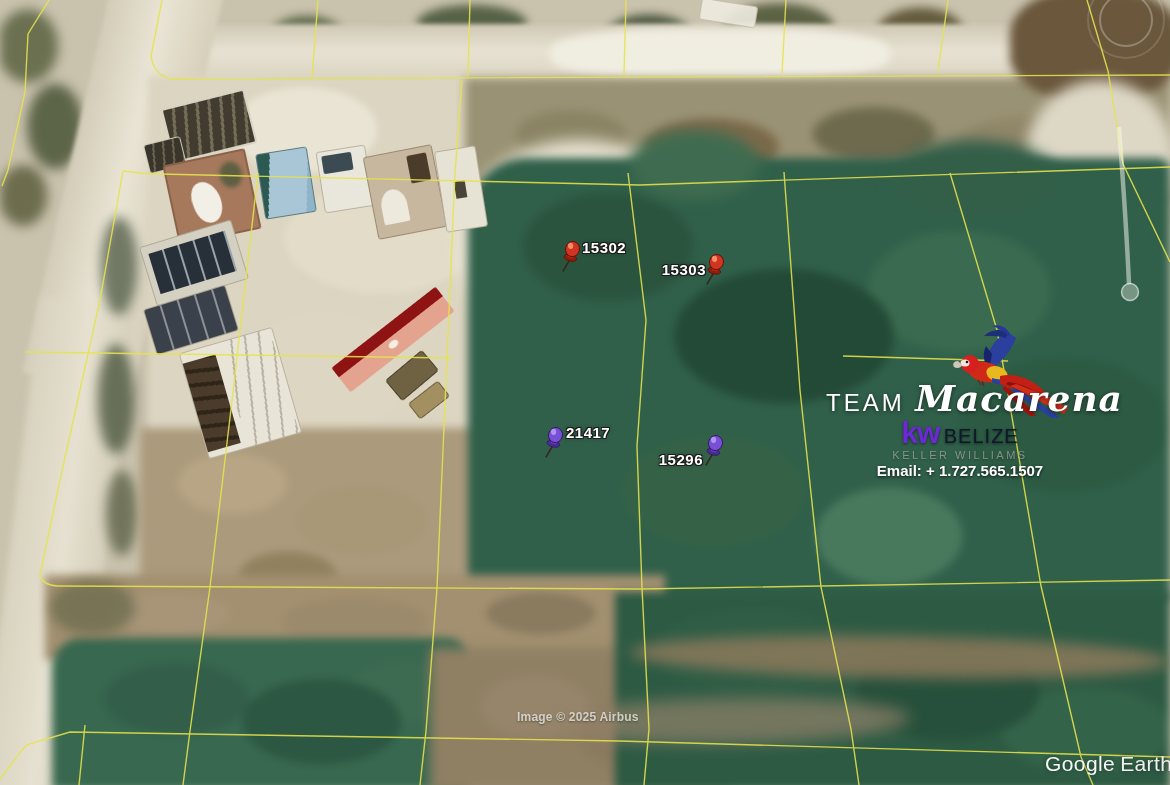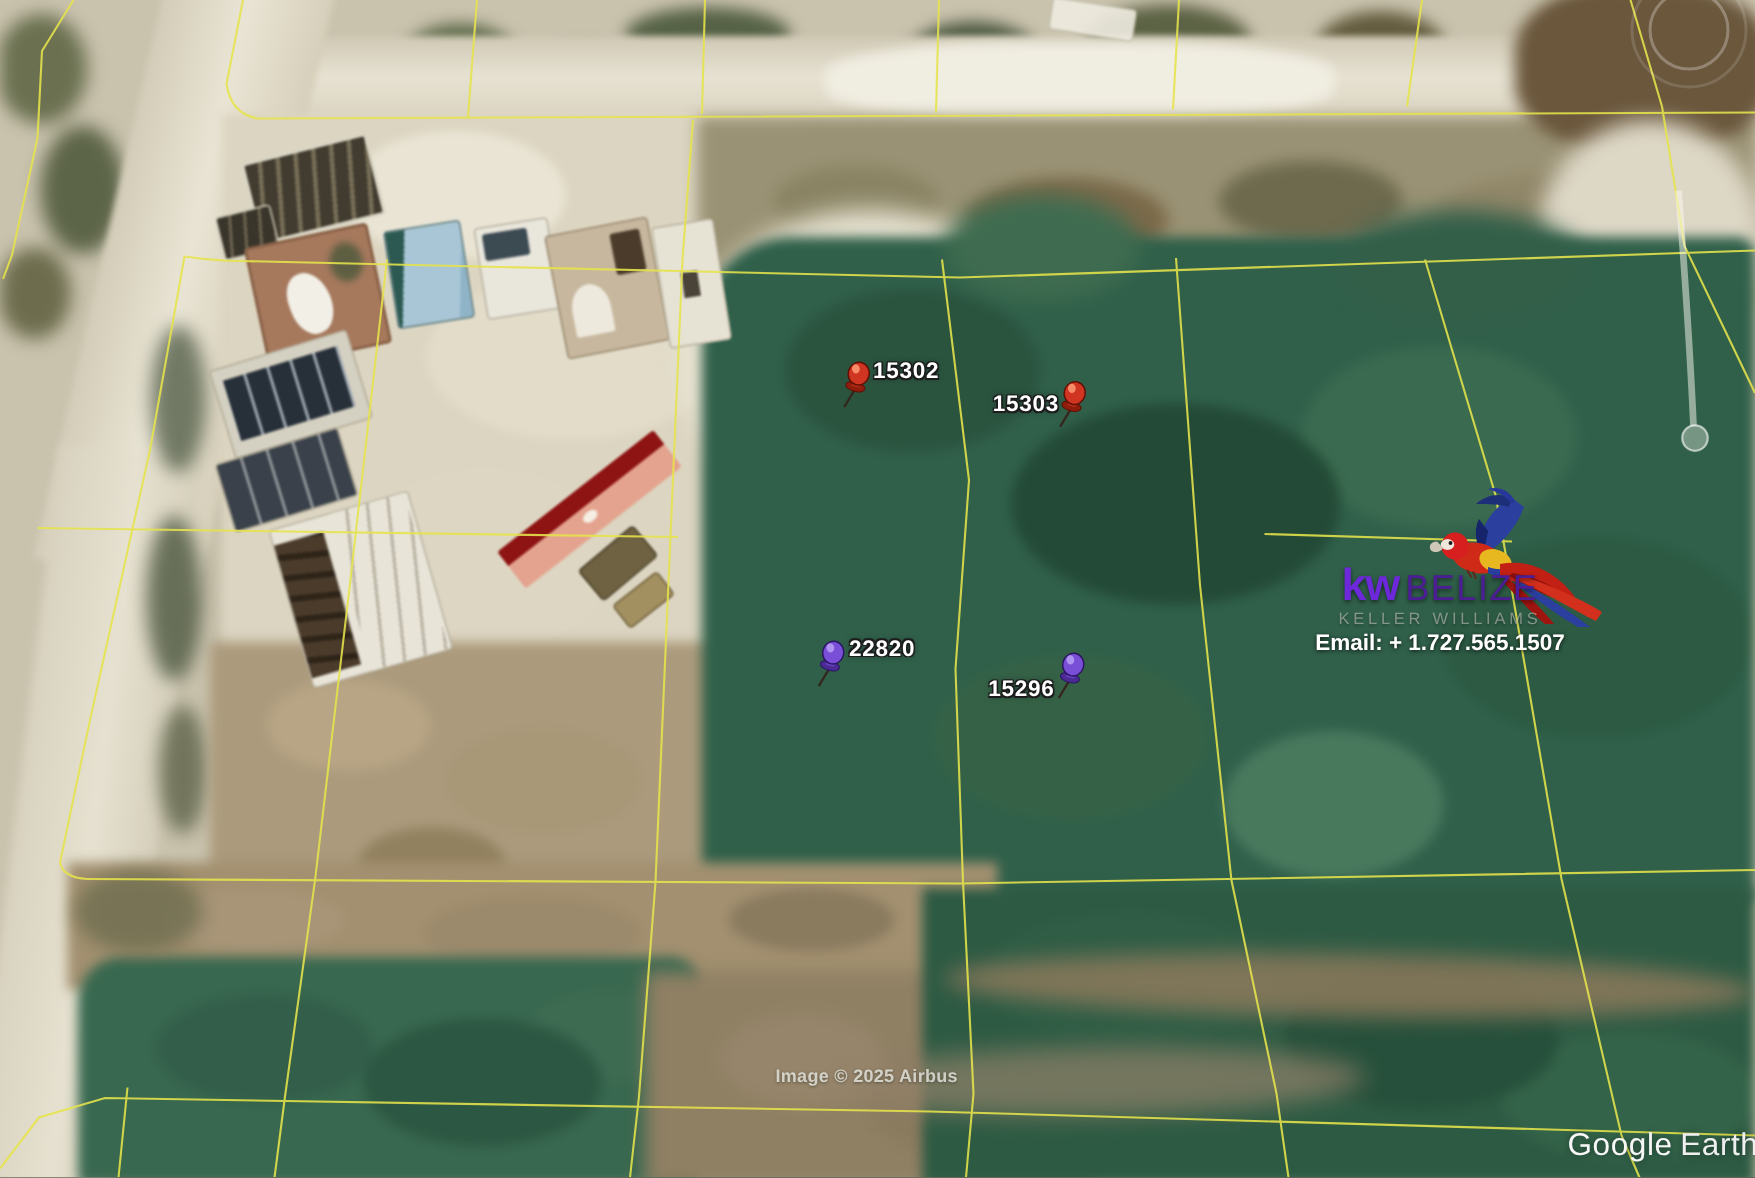--- a/index.html
+++ b/index.html
@@ -19,21 +19,21 @@
     text-shadow:-1px -1px 0 #1c1c1c,1px -1px 0 #1c1c1c,-1px 1px 0 #1c1c1c,1px 1px 0 #1c1c1c,0 0 4px rgba(0,0,0,.55);
     letter-spacing:.5px;
   }
   
   #branding{position:absolute;left:826px;top:378px;width:268px;z-index:60;text-align:center;color:#fff;}
   .b-line1{white-space:nowrap;line-height:40px;height:42px;text-shadow:0 1px 4px rgba(0,0,0,.6);}
   .b-team{font-size:24px;letter-spacing:3px;font-weight:500;vertical-align:baseline;}
   .b-name{font-family:"DejaVu Serif",serif;font-style:italic;font-weight:bold;font-size:36px;margin-left:6px;letter-spacing:1px;}
   .b-line2{white-space:nowrap;height:30px;line-height:30px;margin-top:-2px;text-shadow:0 1px 3px rgba(0,0,0,.55);}
   .b-kw{font-size:30px;font-weight:bold;letter-spacing:-1px;}
-  .b-belize{font-size:24px;font-weight:400;letter-spacing:1px;color:#4c1d95;}
+  .b-belize{font-size:20px;font-weight:400;letter-spacing:1px;color:#0f172a;}
   .b-franchise{font-size:11px;letter-spacing:2.5px;color:rgba(205,203,196,.55);margin-top:1px;text-shadow:0 1px 2px rgba(0,0,0,.3);}
   .b-contact{font-size:15px;font-weight:bold;margin-top:4px;line-height:17px;text-shadow:0 1px 3px rgba(0,0,0,.8);}
   #attribution{position:absolute;left:517px;top:710px;z-index:60;font-size:12px;font-weight:bold;
     color:rgba(228,227,218,.85);text-shadow:0 1px 2px rgba(50,50,40,.6);letter-spacing:.2px;}
   #watermark{position:absolute;left:1045px;top:752px;z-index:60;font-size:21px;color:#f7f7f7;
     letter-spacing:.4px;text-shadow:0 0 5px rgba(0,0,0,.45);}
   #watermark .wm2{margin-left:5px;color:#efefef;}
   #parrot{position:absolute;left:948px;top:324px;z-index:58;}
 </style>
 </head>
@@ -231,21 +231,21 @@
       <div class="pin-group" style="left: 556px; top: 438px;">
         <svg width="26" height="36" viewBox="0 0 26 36" style="position:absolute;left:-13px;top:-11px;overflow:visible">
        <g transform="rotate(14 12 10)">
          <path d="M12,19 L8,32" stroke="#33261c" stroke-width="1.5" fill="none"></path>
          <ellipse cx="12" cy="17" rx="6.5" ry="3.2" fill="#4b2b93" stroke="#2b1563" stroke-width="0.7"></ellipse>
          <rect x="9.2" y="11" width="5.6" height="6" fill="#6740bd"></rect>
          <ellipse cx="12" cy="8" rx="7" ry="7.6" fill="#7a4fd8" stroke="#2b1563" stroke-width="0.9"></ellipse>
          <ellipse cx="9.4" cy="5.4" rx="2.6" ry="3.1" fill="#b9a0f5" opacity="0.85" transform="rotate(-18 9.4 5.4)"></ellipse>
        </g>
      </svg>
-        <div class="pin-label" style="left: 10px; top: -14px;">22820</div>
+        <div class="pin-label" style="left: 10px; top: -14px;">21417</div>
       </div>
       <div class="pin-group" style="left: 716px; top: 446px;">
         <svg width="26" height="36" viewBox="0 0 26 36" style="position:absolute;left:-13px;top:-11px;overflow:visible">
        <g transform="rotate(14 12 10)">
          <path d="M12,19 L8,32" stroke="#33261c" stroke-width="1.5" fill="none"></path>
          <ellipse cx="12" cy="17" rx="6.5" ry="3.2" fill="#4b2b93" stroke="#2b1563" stroke-width="0.7"></ellipse>
          <rect x="9.2" y="11" width="5.6" height="6" fill="#6740bd"></rect>
          <ellipse cx="12" cy="8" rx="7" ry="7.6" fill="#7a4fd8" stroke="#2b1563" stroke-width="0.9"></ellipse>
          <ellipse cx="9.4" cy="5.4" rx="2.6" ry="3.1" fill="#b9a0f5" opacity="0.85" transform="rotate(-18 9.4 5.4)"></ellipse>
        </g>
@@ -270,20 +270,24 @@
       <path d="M52,52 C72,48 90,58 102,74 C86,72 66,66 52,60 Z" fill="#c22014"></path>
       <path d="M60,58 C76,60 90,68 98,76 L86,74 C76,70 66,64 58,60 Z" fill="#8c1010"></path>
       <path d="M62,62 C80,70 100,82 116,90 L120,84 C104,74 84,66 68,60 Z" fill="#d2301c"></path>
       <path d="M66,64 C84,74 102,86 112,94 L104,94 C90,86 74,74 64,66 Z" fill="#2a3f9e"></path>
       <path d="M58,62 C70,72 82,84 88,92 L82,92 C72,84 62,72 54,64 Z" fill="#a01410"></path>
       <path d="M30,56 l3,5 M34,57 l2,5" stroke="#5a2a1a" stroke-width="1.4" fill="none"></path>
     </g>
   </svg>
 
   <div id="branding">
+    <div class="b-line1">
+      <span class="b-team">TEAM</span>
+      <span class="b-name">Macarena</span>
+    </div>
     <div class="b-line2">
       <span class="b-kw" style="color: #6d28d9;">kw</span>
       <span class="b-belize">BELIZE</span>
     </div>
     <div class="b-franchise">KELLER WILLIAMS</div>
     <div class="b-contact" style="margin-top:1px;">Email: + 1.727.565.1507</div>
   </div>
 
   <div id="attribution">Image © 2025 Airbus</div>
   <div id="watermark">

